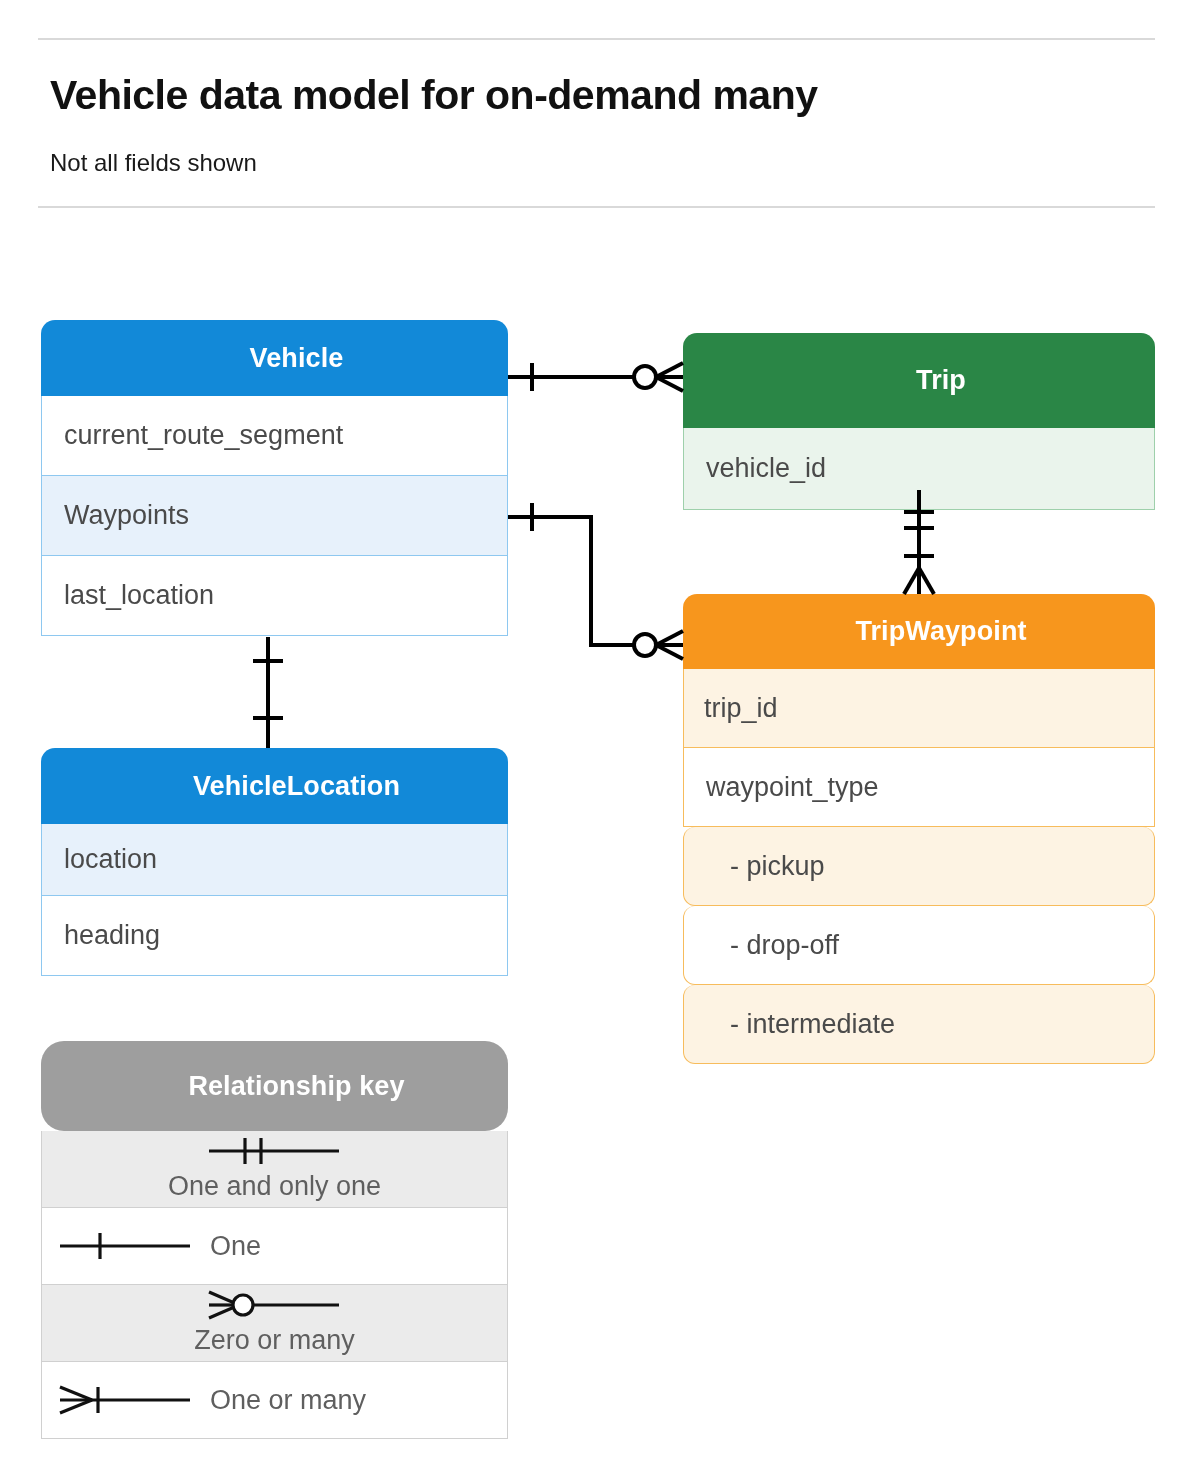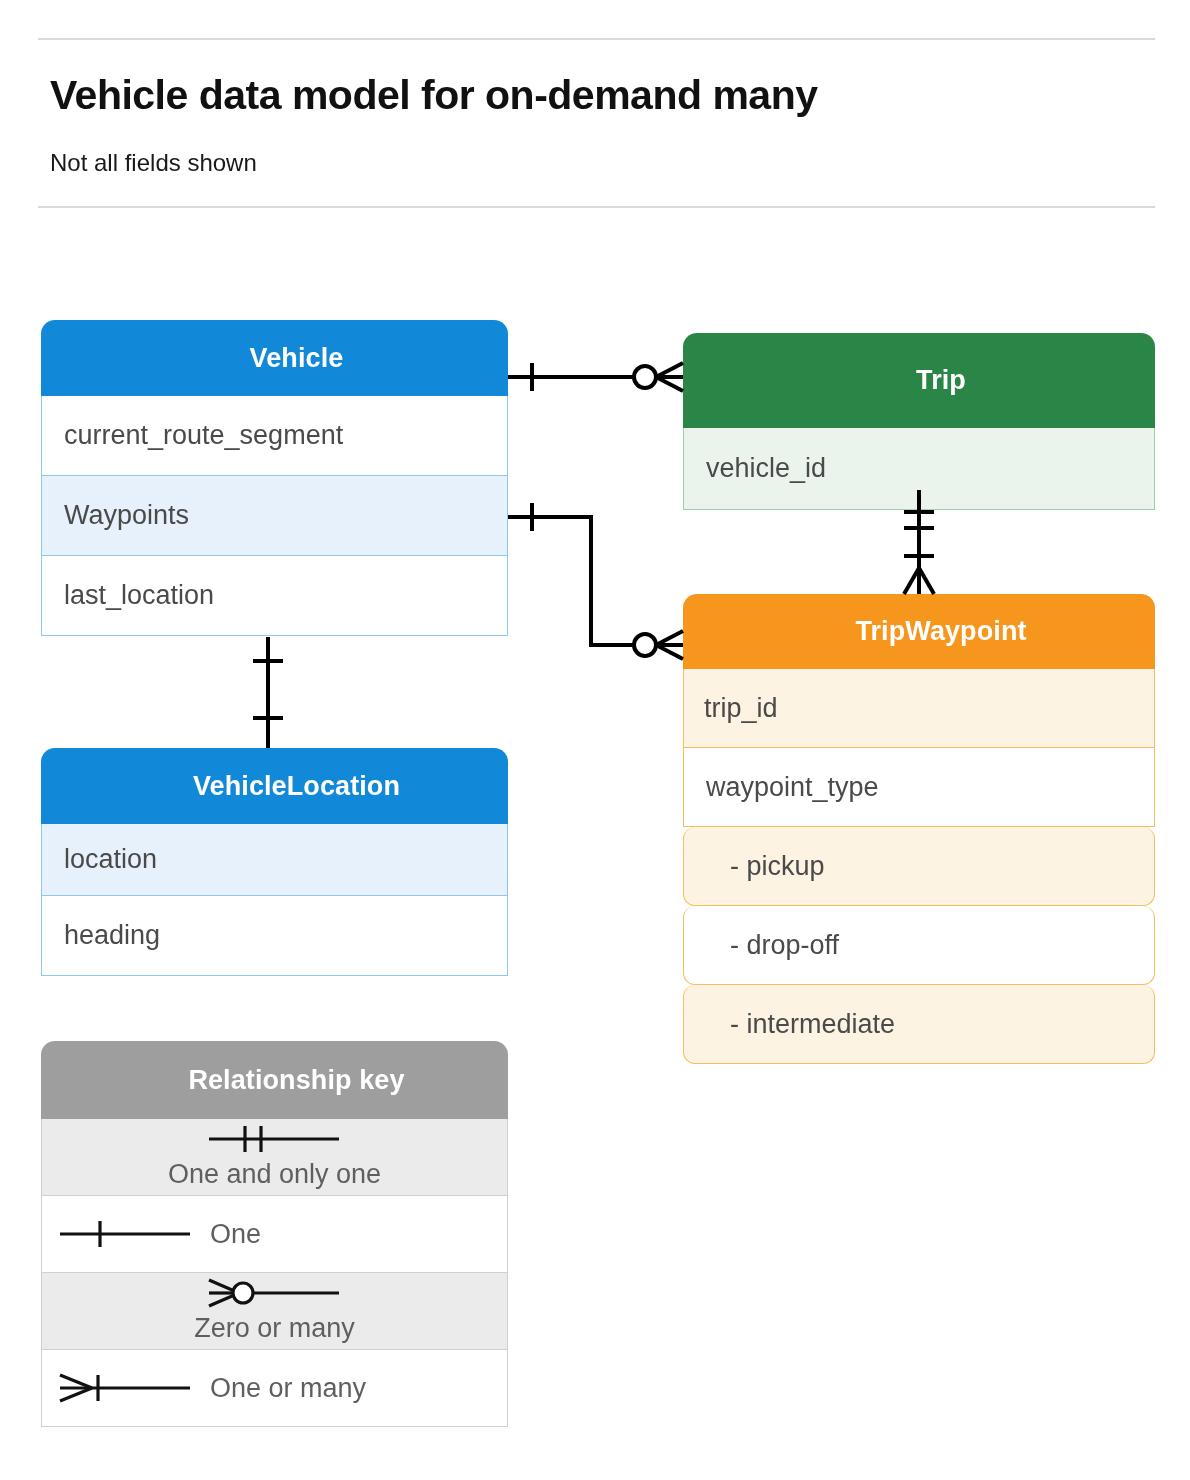--- a/index.html
+++ b/index.html
@@ -89,22 +89,23 @@
   .orange .entity-header { background: #f7961d; }
   .orange .entity-row    { border-color: #f7bc5c; }
   .fill-orange           { background: #fdf3e3; padding-left: 20px; }
 
   .fill-white { background: #ffffff; }
 
   
   #legend { position: absolute; left: 41px; top: 1041px; width: 467px; }
   #legend .entity-header {
     background: #9e9e9e;
-    height: 78px;
-    font-size: 27px;
+    height: 90px;
+    font-size: 27px;
+    border-radius: 23px;
   }
   .legend-row {
     box-sizing: border-box;
     height: 77px;
     display: flex;
     align-items: center;
     border-style: solid;
     border-width: 0 1.6px 1.6px 1.6px;
     border-color: #d0d0d0;
     font-size: 27px;

